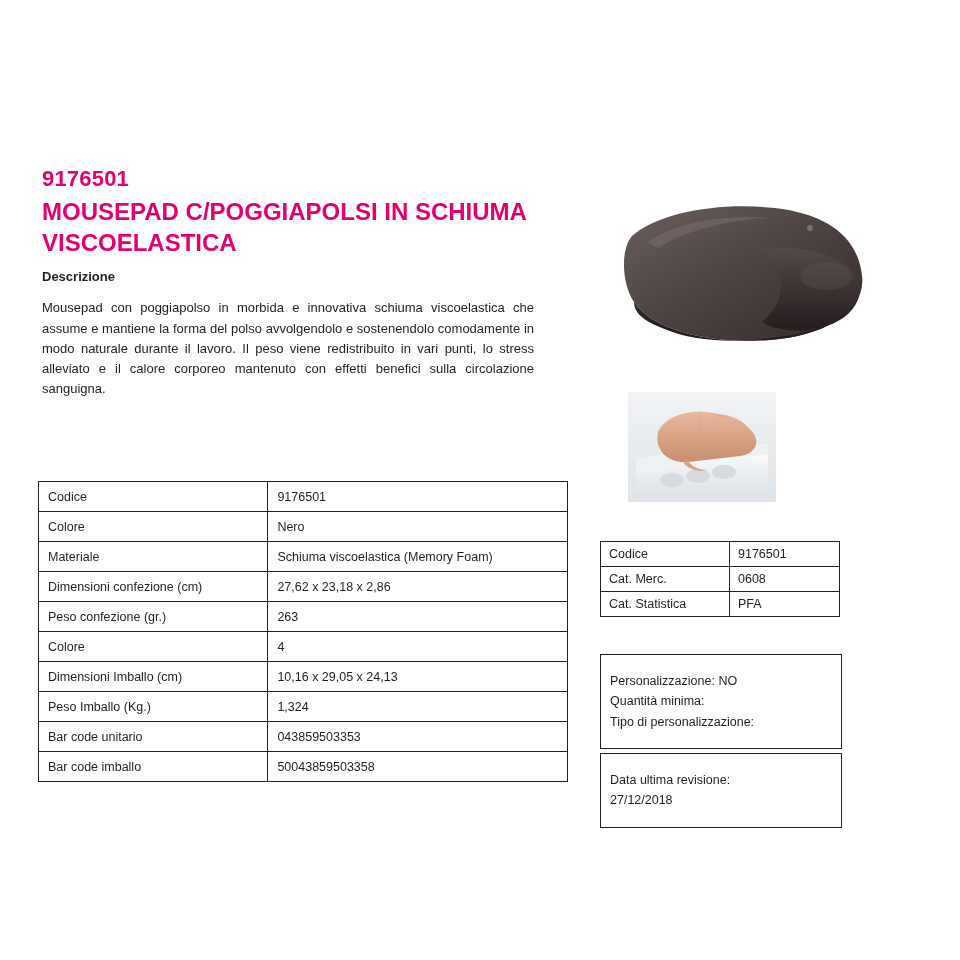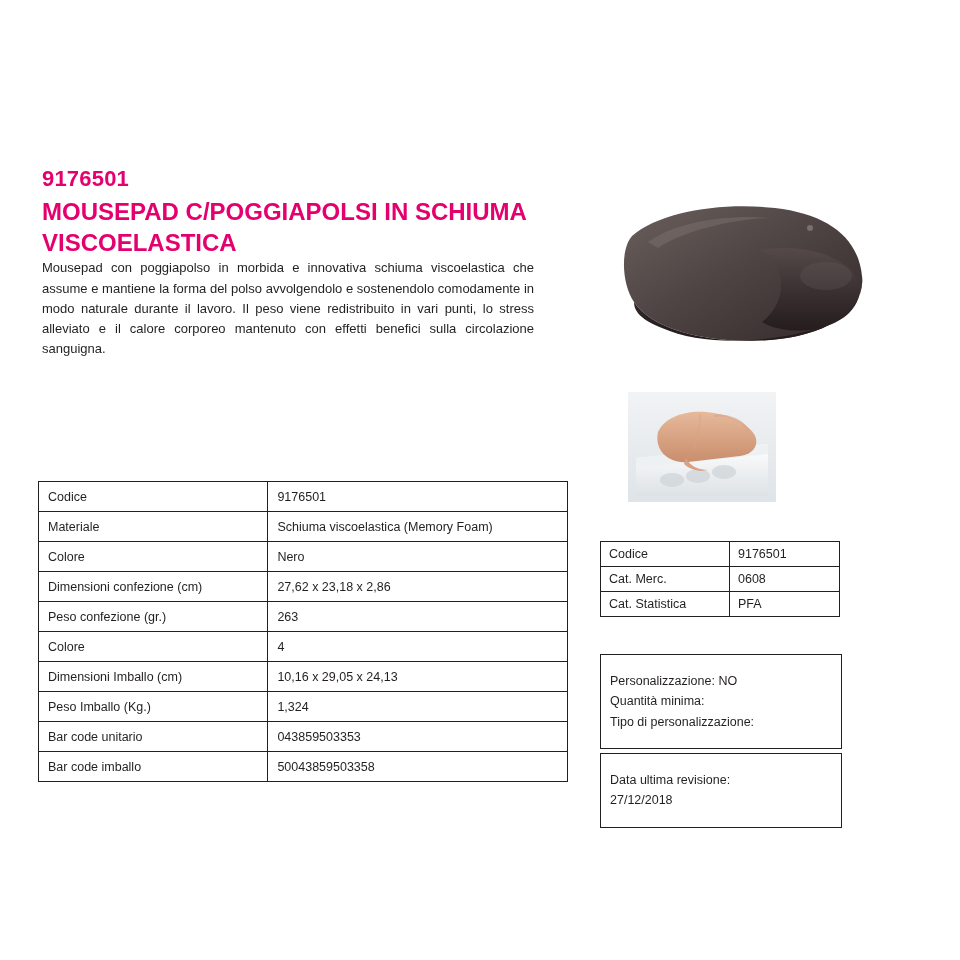--- a/index.html
+++ b/index.html
@@ -52,21 +52,21 @@
     font-size: 13px;
     font-weight: bold;
     color: #231f20;
     margin-top: 11px;
   }
 
   .desc-text {
     font-size: 13px;
     line-height: 1.55;
     text-align: justify;
-    margin-top: 0;
+    margin-top: 14px;
     width: 492px;
     color: #231f20;
   }
 
   
   .spec-table {
     position: absolute;
     left: 38px;
     top: 481px;
     width: 530px;
@@ -141,36 +141,37 @@
   }
 </style>
 </head>
 <body>
 
 <div class="page">
 
   <div class="left-col">
     <div class="product-code">9176501</div>
     <div class="product-title">MOUSEPAD C/POGGIAPOLSI IN SCHIUMA VISCOELASTICA</div>
+    <div class="desc-label">Descrizione</div>
     <div class="desc-text">Mousepad con poggiapolso in morbida e innovativa schiuma viscoelastica che assume e mantiene la forma del polso avvolgendolo e sostenendolo comodamente in modo naturale durante il lavoro. Il peso viene redistribuito in vari punti, lo stress alleviato e il calore corporeo mantenuto con effetti benefici sulla circolazione sanguigna.</div>
   </div>
 
   <table class="spec-table">
     <tbody>
       <tr>
         <td class="k">Codice</td>
         <td class="v">9176501</td>
       </tr>
       <tr>
+        <td class="k">Colore</td>
+        <td class="v">Nero</td>
+      </tr>
+      <tr>
         <td class="k">Materiale</td>
         <td class="v">Schiuma viscoelastica (Memory Foam)</td>
-      </tr>
-      <tr>
-        <td class="k">Colore</td>
-        <td class="v">Nero</td>
       </tr>
       <tr>
         <td class="k">Dimensioni confezione (cm)</td>
         <td class="v">27,62 x 23,18 x 2,86</td>
       </tr>
       <tr>
         <td class="k">Peso confezione (gr.)</td>
         <td class="v">263</td>
       </tr>
       <tr>

